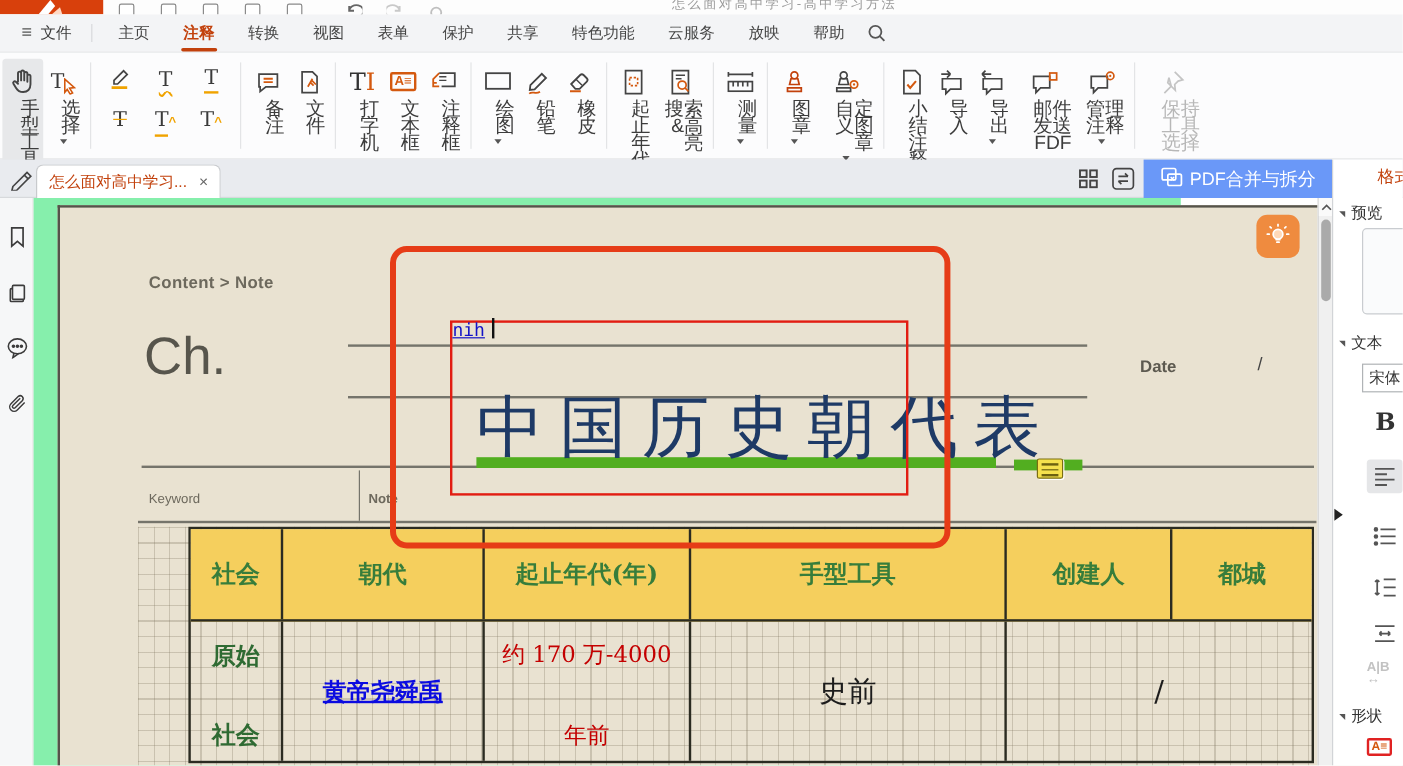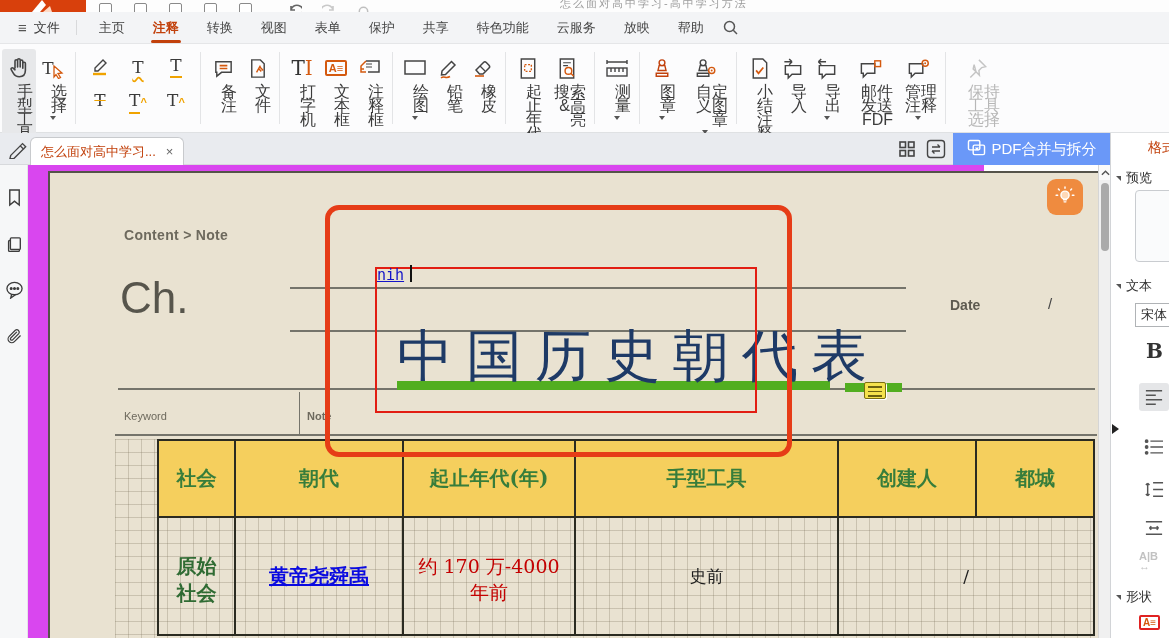--- a/index.html
+++ b/index.html
@@ -42,21 +42,21 @@
   
   .tabbar{position:absolute;left:0;top:133px;width:1169px;height:32px;background:#e9ebef;border-bottom:1px solid #d7d9dc}
   .doctab{position:absolute;left:30px;top:4px;height:28px;background:#fff;border:1px solid #c8cacd;border-bottom:none;border-radius:6px 6px 0 0;display:flex;align-items:center;padding:0 10px;gap:10px}
   .doctab .tname{font-size:13px;color:#c2410c}
   .doctab .tclose{font-size:13px;color:#666}
   .tbicon{position:absolute;top:7px}
   .bluebtn{position:absolute;left:953px;top:0;width:157px;height:32px;background:#6a98f8;color:#fff;display:flex;align-items:center;justify-content:center;gap:6px;font-size:15px}
   
   .leftbar{position:absolute;left:0;top:165px;width:28px;height:473px;background:#f6f7f8;border-right:1px solid #e4e5e7}
   .lico{position:absolute;left:4px;width:20px;height:20px;display:flex;align-items:center;justify-content:center}
-  .viewport{position:absolute;left:28px;top:165px;width:956px;height:473px;background:#d946ef}
+  .viewport{position:absolute;left:28px;top:165px;width:956px;height:473px;background:#86efac}
   .page{position:absolute;left:20px;top:6px;width:1050px;height:467px;background:#e9e2d1;border-top:2px solid #55534a;border-left:2px solid #55534a;overflow:hidden}
   .rl{position:absolute;height:2px;background:#75746b}
   .breadcrumb{position:absolute;left:74px;top:54px;font-size:14px;font-weight:bold;color:#6d695d;letter-spacing:.3px}
   .chap{position:absolute;left:70px;top:100px;font-size:44px;color:#57554c}
   .datelb{position:absolute;left:900px;top:124px;font-size:14px;font-weight:bold;color:#5d5a50}
   .dateval{position:absolute;left:998px;top:122px;font-size:15px;color:#444}
   .kwlb{position:absolute;left:74px;top:237px;font-size:11px;font-weight:normal;color:#6d695d}
   .notelb{position:absolute;left:257px;top:237px;font-size:11px;font-weight:bold;color:#6d695d}
   .vtick{position:absolute;left:249px;top:219px;width:1px;height:42px;background:#75746b}
   .bigtitle{position:absolute;left:347px;top:146px;font-family:"DejaVu Serif",serif;font-weight:normal;font-size:56px;color:#1e3a66;letter-spacing:13px;white-space:nowrap}
@@ -70,24 +70,24 @@
   .sticky i{display:block;height:1.5px;background:#6c6110;margin:3px 3px 0}
   .bulb{position:absolute;left:997px;top:6px;width:36px;height:36px;background:#ef8b3f;border-radius:9px;display:flex;align-items:center;justify-content:center}
   
   .htable{position:absolute;left:107px;top:266px;width:938px;border:2.5px solid #2b2b21;display:flex;flex-direction:column;font-family:"DejaVu Serif",serif}
   .trh{display:flex;height:77px;background:#f5cf5d;border-bottom:2.5px solid #2b2b21}
   .trb{display:flex;height:116px}
   .tc{border-right:2px solid #2b2b21;display:flex;align-items:center;justify-content:center;flex:none}
   .tc:last-child{border-right:none;flex:1}
   .c0{width:77px}.c1{width:168px}.c2{width:172px}.c3{width:263px}.c4{width:138px}
   .hh{font-size:20px;font-weight:bold;color:#377d3b}
-  .col2{flex-direction:column;padding:15px 0 8px}
+  .col2{flex-direction:column;justify-content:space-between;padding:15px 0 8px}
   .gtx{color:#2f6b33;font-size:20px;font-weight:bold}
   .rtx{color:#c40000;font-size:19px}
-  .ktx{color:#1c1c1c;font-size:17px}
+  .ktx{color:#1c1c1c;font-size:24px}
   .lnk{color:#0b0be0;font-size:20px;font-weight:bold;text-decoration:underline}
   
   .vscroll{position:absolute;left:1098px;top:165px;width:12px;height:473px;background:#f0f0f0;border-left:1px solid #d5d5d5}
   .varrow{position:absolute;left:0;top:0;width:12px;height:15px;display:flex;align-items:center;justify-content:center;background:#fafafa}
   .vthumb{position:absolute;left:1.5px;top:18px;width:8px;height:68px;background:#aaaaaa;border-radius:4px}
   
   .rpanel{position:absolute;left:1110px;top:133px;width:59px;height:505px;background:#fff;border-left:1px solid #d2d4d7;overflow:hidden}
   .fmt{position:absolute;left:37px;top:6px;font-size:14px;color:#c2410c;white-space:nowrap}
   .sect{position:absolute;left:5px;display:flex;align-items:center;gap:5px;font-size:13px;color:#333}
   .tri{width:0;height:0;border-top:5px solid #555;border-left:5px solid transparent}

